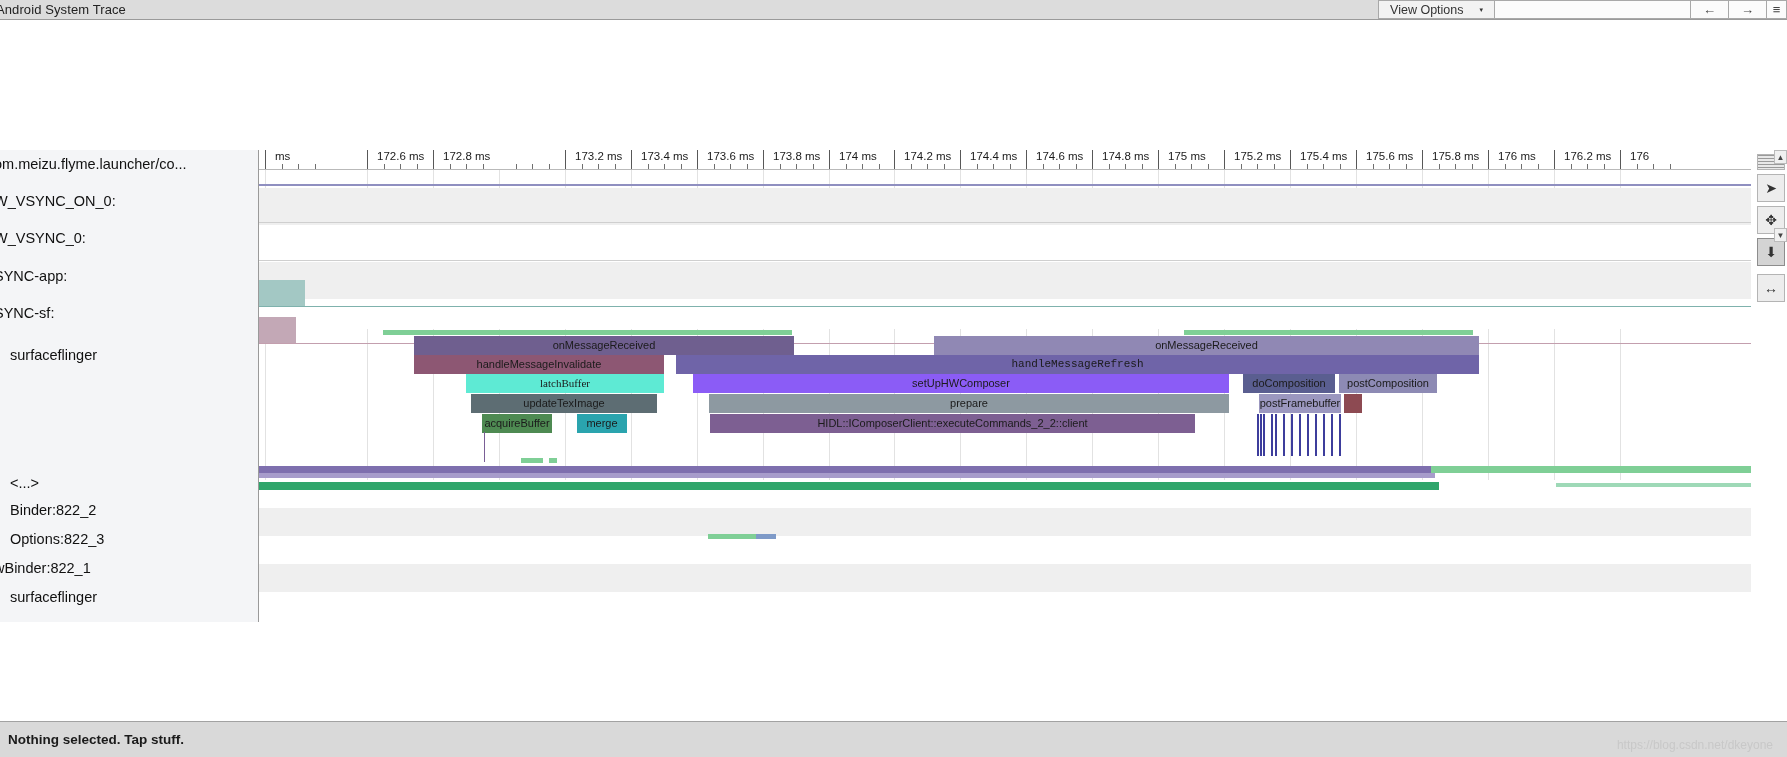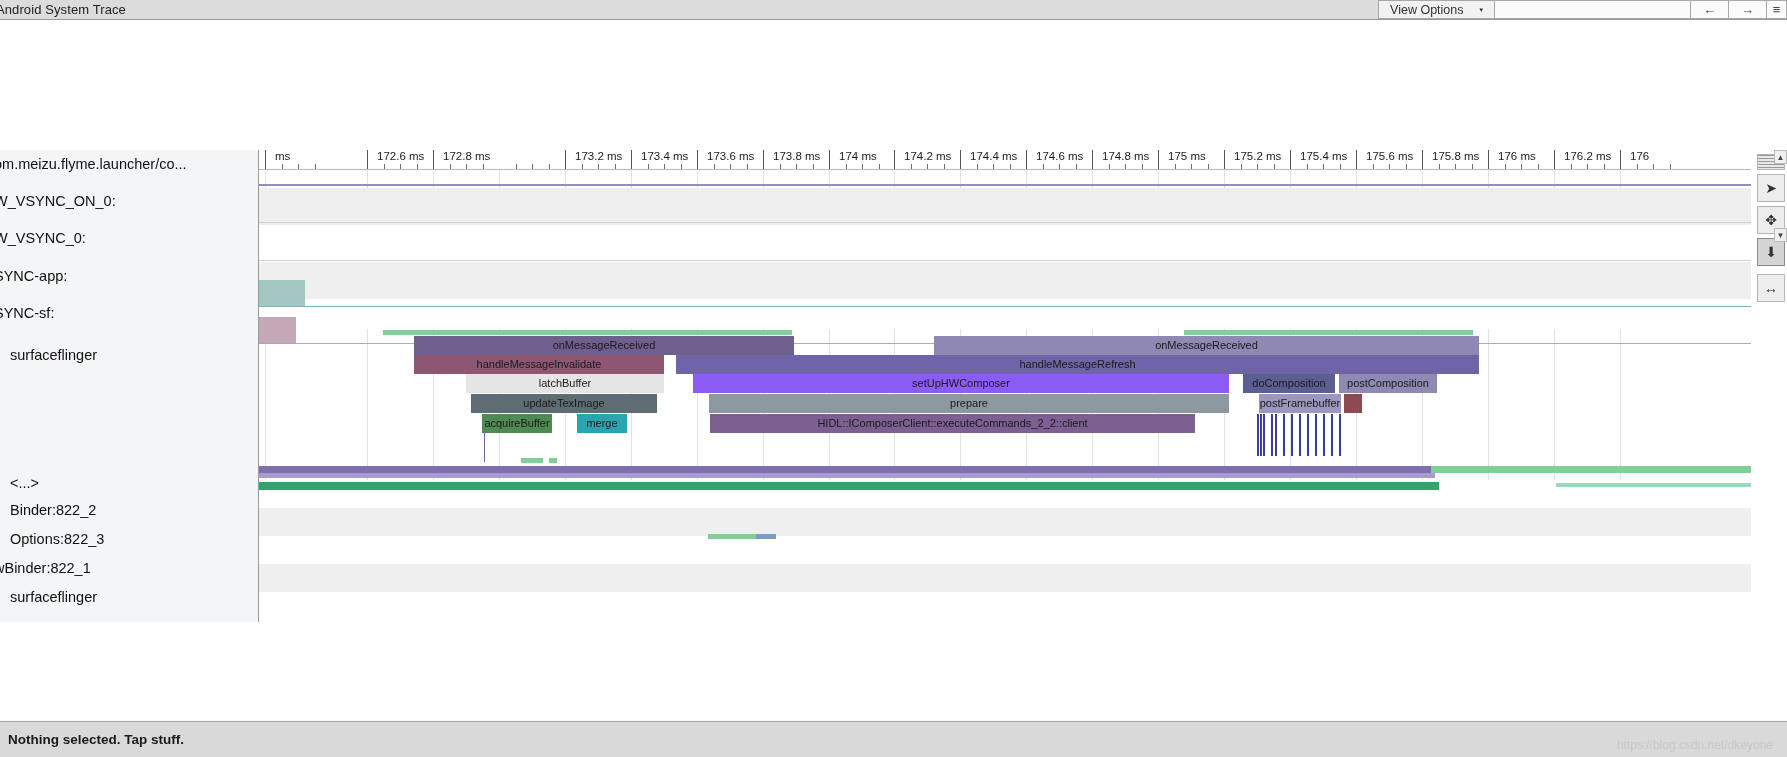--- a/index.html
+++ b/index.html
@@ -299,22 +299,22 @@
   <div style="position:absolute;left:0;top:147px;width:37px;height:26px;background:#c3a8b6;"></div>
   <div style="position:absolute;left:0;top:173px;width:1528px;height:1px;background:#c39fae;"></div>
 
   <div style="position:absolute;left:124px;top:160px;width:409px;height:5px;background:#7fcf96;"></div>
   <div style="position:absolute;left:925px;top:160px;width:289px;height:5px;background:#7fcf96;"></div>
 
   <div id="slices">
       <div class="slice" style="left: 155px; top: 166px; width: 380px; height: 19px; background: rgb(111, 95, 143);">onMessageReceived</div>
       <div class="slice" style="left: 675px; top: 166px; width: 545px; height: 19px; background: rgb(144, 136, 180);">onMessageReceived</div>
       <div class="slice" style="left: 155px; top: 185px; width: 250px; height: 19px; background: rgb(141, 87, 115);">handleMessageInvalidate</div>
-      <div class="slice" style="left: 417px; top: 185px; width: 803px; height: 19px; background: rgb(111, 100, 168);">handleMessageRefresh</div>
-      <div class="slice" style="left: 207px; top: 204px; width: 198px; height: 19px; background: #e5e5e5;">latchBuffer</div>
+      <div class="slice" style="left: 417px; top: 185px; width: 803px; height: 19px; background: rgb(111, 100, 168); font-family: Liberation Mono, monospace;">handleMessageRefresh</div>
+      <div class="slice" style="left: 207px; top: 204px; width: 198px; height: 19px; background: #5eead4; font-family: Liberation Serif, serif;">latchBuffer</div>
       <div class="slice" style="left: 434px; top: 204px; width: 536px; height: 19px; background: #8b5cf6;">setUpHWComposer</div>
       <div class="slice" style="left: 984px; top: 204px; width: 92px; height: 19px; background: rgb(90, 94, 144);">doComposition</div>
       <div class="slice" style="left: 1080px; top: 204px; width: 98px; height: 19px; background: rgb(141, 138, 180);">postComposition</div>
       <div class="slice" style="left: 212px; top: 224px; width: 186px; height: 19px; background: rgb(93, 109, 115);">updateTexImage</div>
       <div class="slice" style="left: 450px; top: 224px; width: 520px; height: 19px; background: rgb(141, 153, 161);">prepare</div>
       <div class="slice" style="left: 1000px; top: 224px; width: 82px; height: 19px; background: rgb(155, 151, 191);">postFramebuffer</div>
       <div class="slice" style="left: 223px; top: 244px; width: 70px; height: 19px; background: rgb(78, 138, 82);">acquireBuffer</div>
       <div class="slice" style="left: 318px; top: 244px; width: 50px; height: 19px; background: rgb(42, 164, 174);">merge</div>
       <div class="slice" style="left: 451px; top: 244px; width: 485px; height: 19px; background: rgb(125, 95, 146);">HIDL::IComposerClient::executeCommands_2_2::client</div>
     </div>

